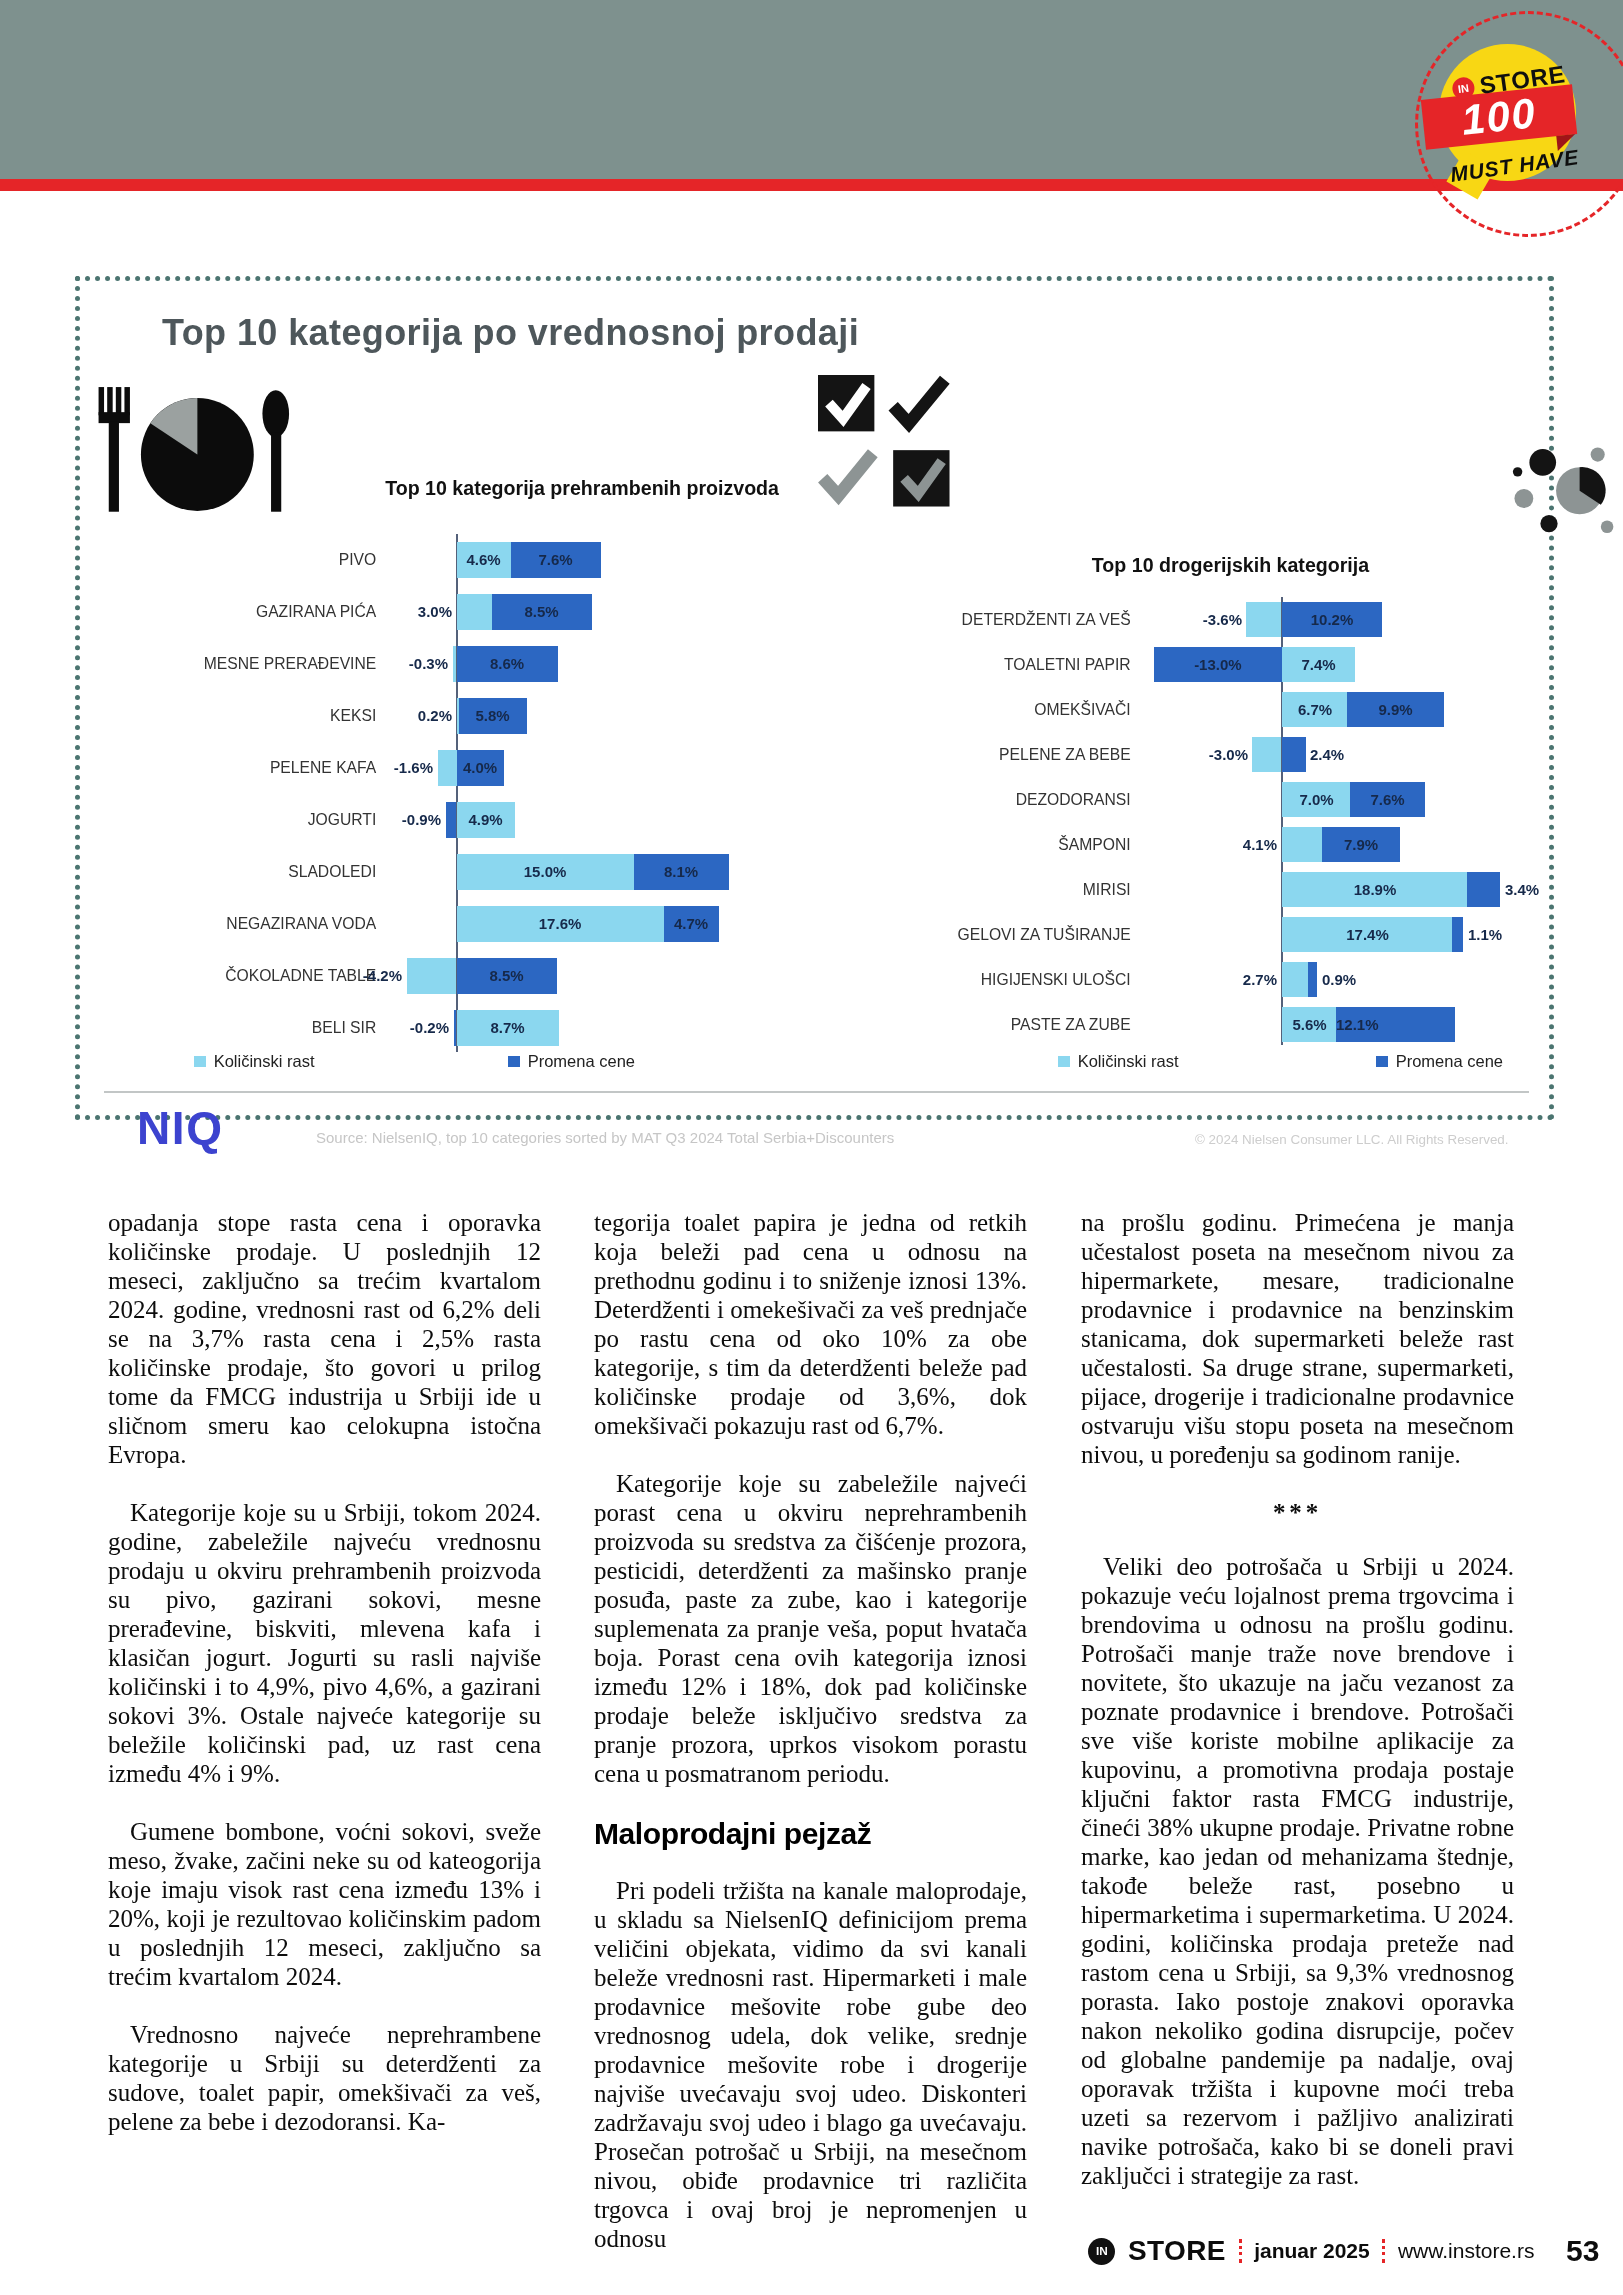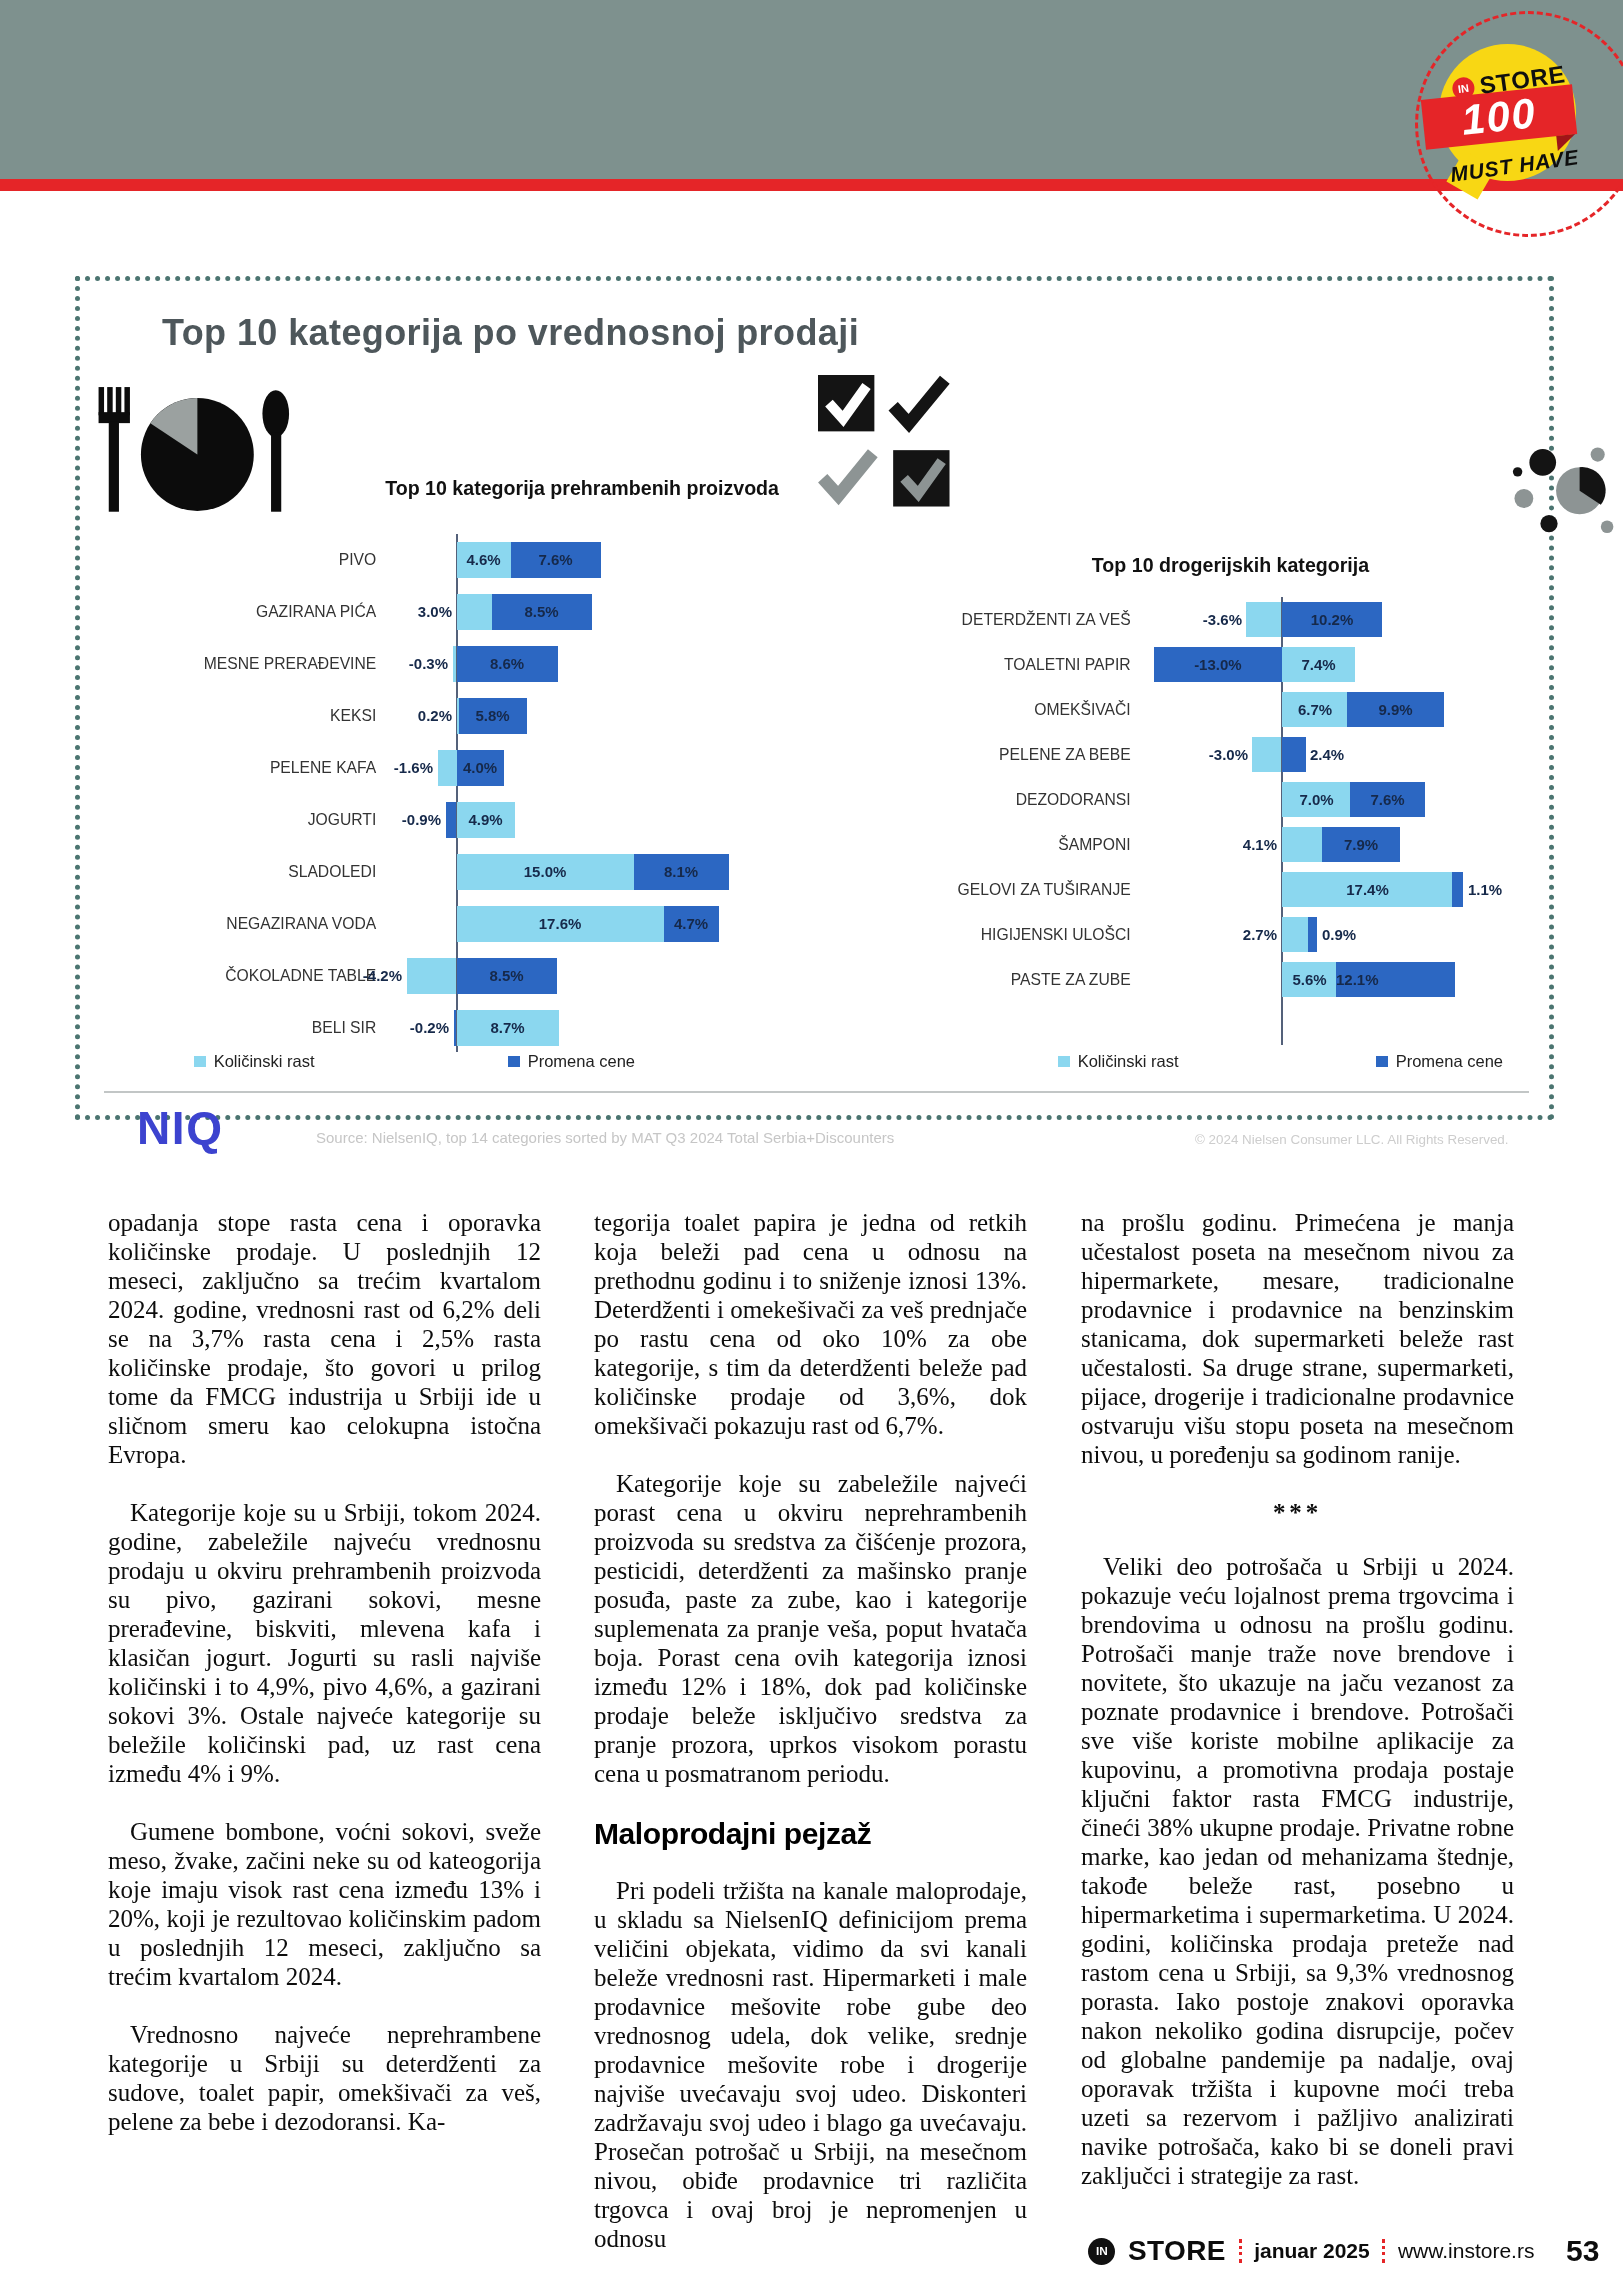--- a/index.html
+++ b/index.html
@@ -279,20 +279,29 @@
         <div class="crow" style="height: 45px;">
           <div class="rowlabel" style="width: 275px;">ŠAMPONI</div>
           <div class="bararea" style="width: 385px; height: 45px;">
             <div class="seg" style="left: 134px; top: 5.1px; width: 40px; height: 35px; background: rgb(139, 215, 239);"></div>
             <span class="seglabel" style="top: 5.1px; line-height: 35px; right: 256px;">4.1%</span>
             <div class="seg" style="left: 174px; top: 5.1px; width: 78px; height: 35px; background: rgb(44, 103, 194);"></div>
             <span class="seglabel" style="top: 5.1px; line-height: 35px; left: 174px; width: 78px; text-align: center;">7.9%</span>
           </div>
         </div>
         <div class="crow" style="height: 45px;">
+          <div class="rowlabel" style="width: 275px;">MIRISI</div>
+          <div class="bararea" style="width: 385px; height: 45px;">
+            <div class="seg" style="left: 134px; top: 5.1px; width: 186px; height: 35px; background: rgb(139, 215, 239);"></div>
+            <span class="seglabel" style="top: 5.1px; line-height: 35px; left: 134px; width: 186px; text-align: center;">18.9%</span>
+            <div class="seg" style="left: 319px; top: 5.1px; width: 33px; height: 35px; background: rgb(44, 103, 194);"></div>
+            <span class="seglabel" style="top: 5.1px; line-height: 35px; left: 357px;">3.4%</span>
+          </div>
+        </div>
+        <div class="crow" style="height: 45px;">
           <div class="rowlabel" style="width: 275px;">GELOVI ZA TUŠIRANJE</div>
           <div class="bararea" style="width: 385px; height: 45px;">
             <div class="seg" style="left: 134px; top: 5.1px; width: 171px; height: 35px; background: rgb(139, 215, 239);"></div>
             <span class="seglabel" style="top: 5.1px; line-height: 35px; left: 134px; width: 171px; text-align: center;">17.4%</span>
             <div class="seg" style="left: 304px; top: 5.1px; width: 10.8px; height: 35px; background: rgb(44, 103, 194);"></div>
             <span class="seglabel" style="top: 5.1px; line-height: 35px; left: 320px;">1.1%</span>
           </div>
         </div>
         <div class="crow" style="height: 45px;">
           <div class="rowlabel" style="width: 275px;">HIGIJENSKI ULOŠCI</div>
@@ -326,21 +335,21 @@
       <span class="legend-sq" style="background: rgb(139, 215, 239);"></span>
       <span>Količinski rast</span>
     </div>
     <div class="legend-item" style="left:1296px; top:771px;">
       <span class="legend-sq" style="background: rgb(44, 103, 194);"></span>
       <span>Promena cene</span>
     </div>
 
     <div class="divider"></div>
     <div class="niq">NIQ</div>
-    <div class="source">Source: NielsenIQ, top 14 categories sorted by MAT Q3 2024 Total Serbia+Discounters</div>
+    <div class="source">Source: NielsenIQ, top 10 categories sorted by MAT Q3 2024 Total Serbia+Discounters</div>
     <div class="copyright">© 2024 Nielsen Consumer LLC. All Rights Reserved.</div>
   </div>
 
   <div class="col" id="col1">
     <p class="para">opadanja stope rasta cena i oporavka količinske prodaje. U poslednjih 12 meseci, zaključno sa trećim kvartalom 2024. godine, vrednosni rast od 6,2% deli se na 3,7% rasta cena i 2,5% rasta količinske prodaje, što govori u prilog tome da FMCG industrija u Srbiji ide u sličnom smeru kao celokupna istočna Evropa.</p>
     <p class="para indent">Kategorije koje su u Srbiji, tokom 2024. godine, zabeležile najveću vrednosnu prodaju u okviru prehrambenih proizvoda su pivo, gazirani sokovi, mesne prerađevine, biskviti, mlevena kafa i klasičan jogurt. Jogurti su rasli najviše količinski i to 4,9%, pivo 4,6%, a gazirani sokovi 3%. Ostale najveće kategorije su beležile količinski pad, uz rast cena između 4% i 9%.</p>
     <p class="para indent">Gumene bombone, voćni sokovi, sveže meso, žvake, začini neke su od kateogorija koje imaju visok rast cena između 13% i 20%, koji je rezultovao količinskim padom u poslednjih 12 meseci, zaključno sa trećim kvartalom 2024.</p>
     <p class="para indent">Vrednosno najveće neprehrambene kategorije u Srbiji su deterdženti za sudove, toalet papir, omekšivači za veš, pelene za bebe i dezodoransi. Ka-</p>
   </div>
   <div class="col" id="col2">

